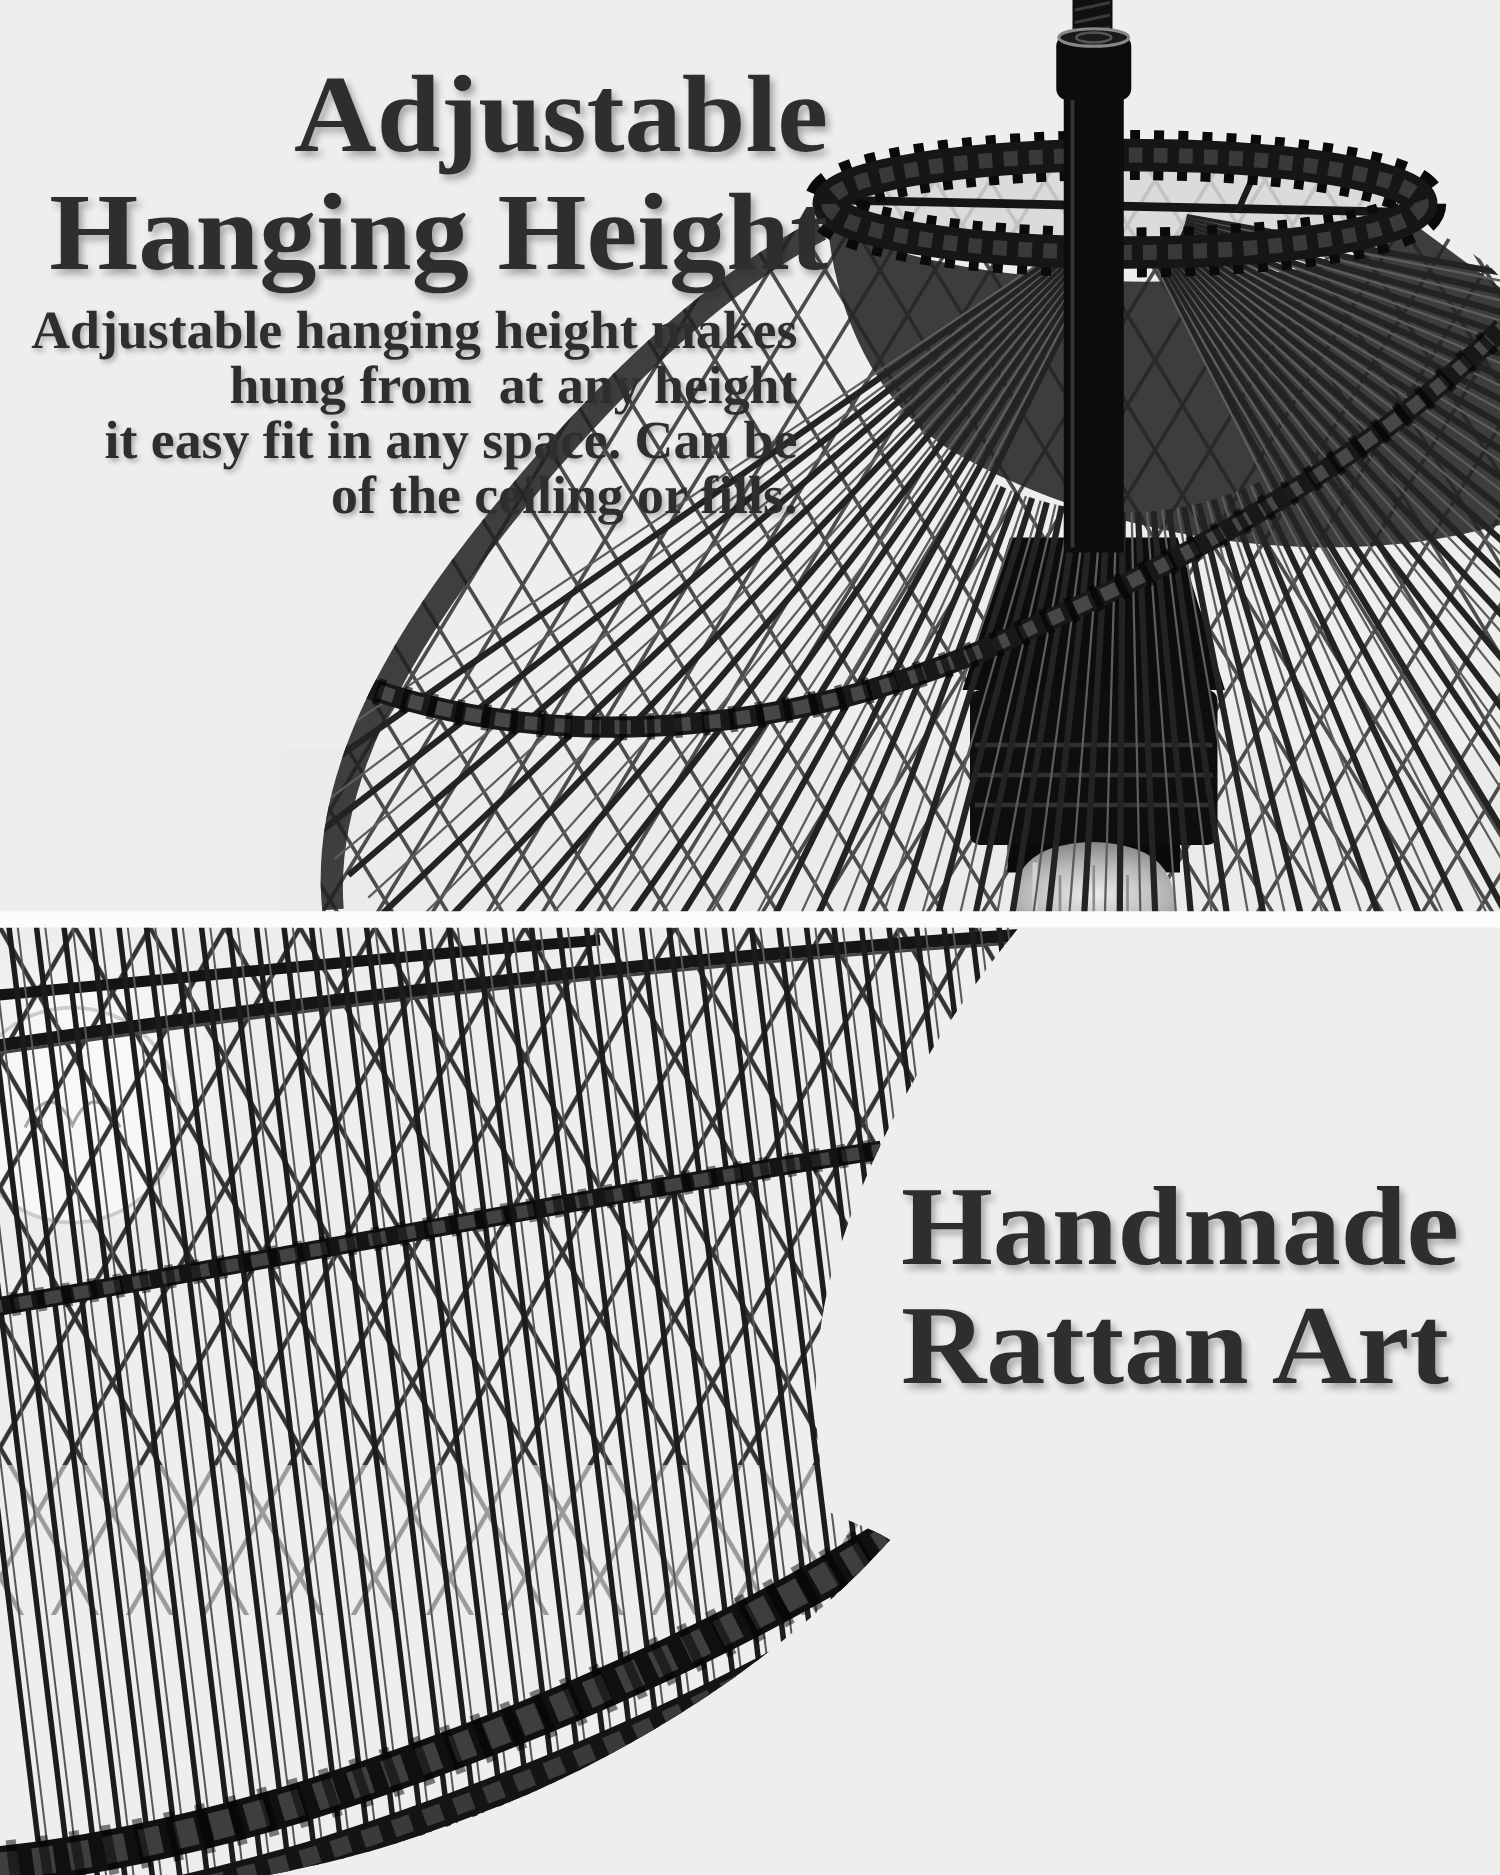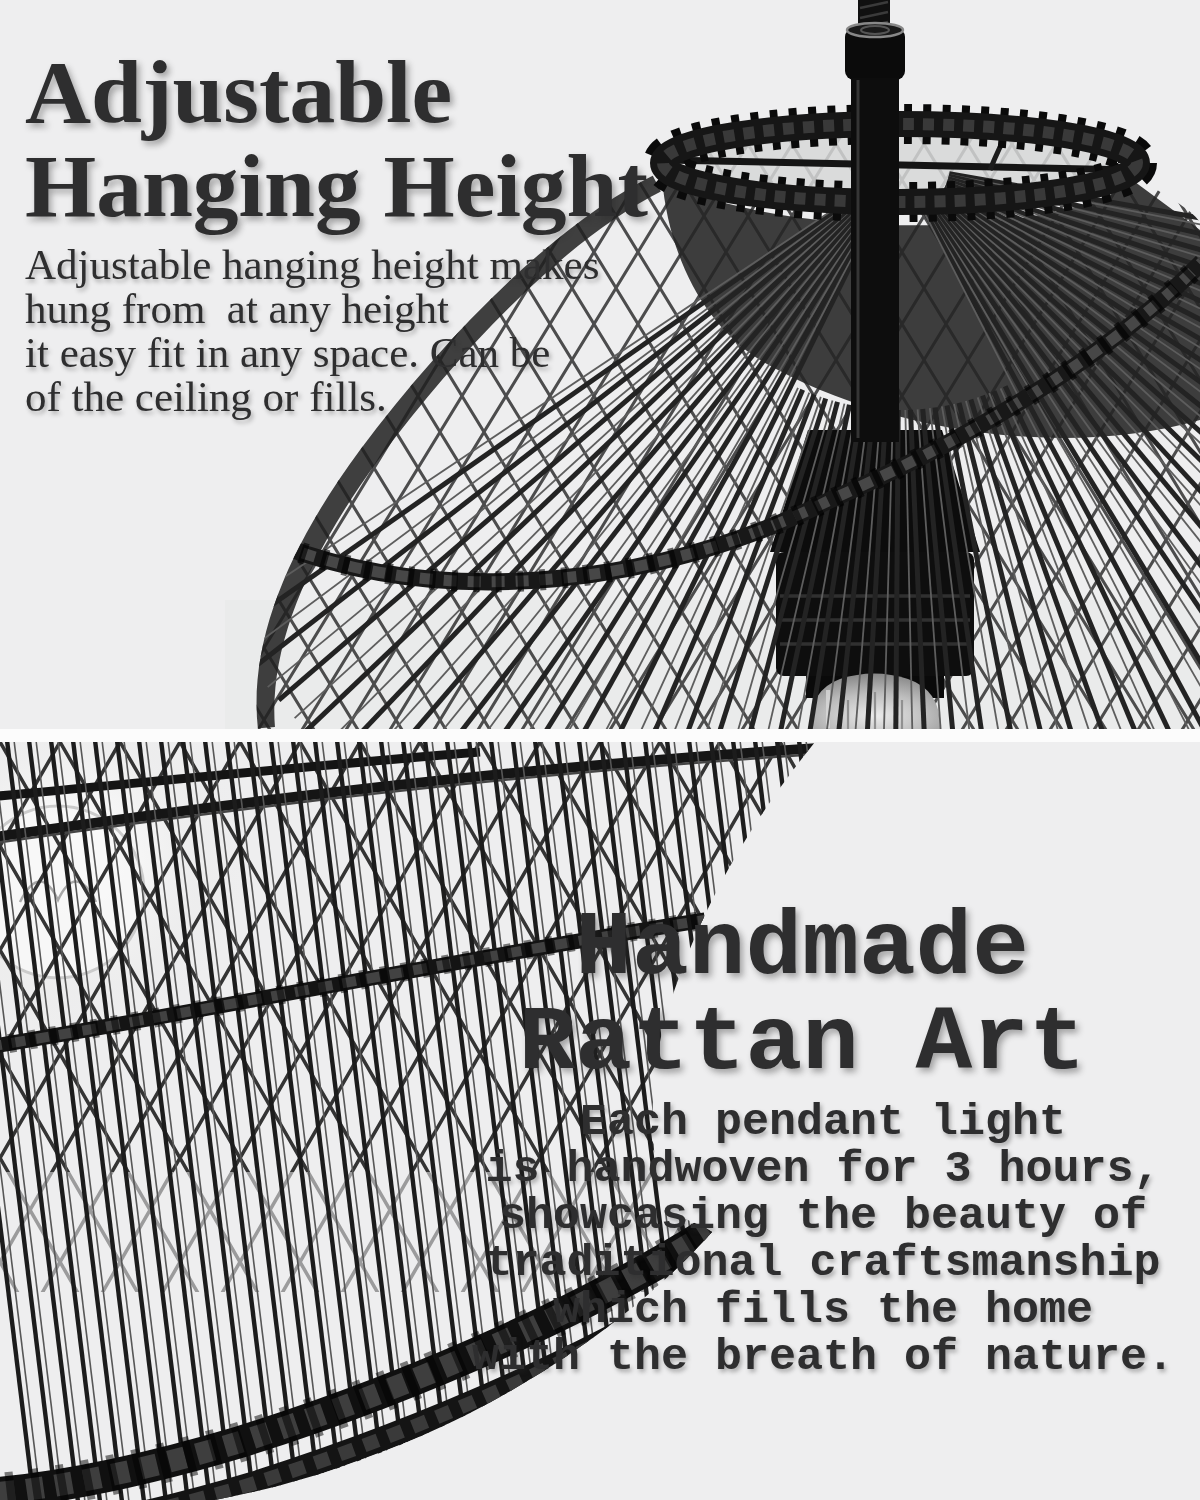--- a/index.html
+++ b/index.html
@@ -6,29 +6,29 @@
   body{
     width:1200px;height:1500px;position:relative;overflow:hidden;
     background:#eeeeef;
     font-family:"Liberation Serif","DejaVu Serif",serif;
   }
   .photo-svg{position:absolute;left:0;display:block;}
   #top-photo{top:0;}
   #bottom-photo{top:742px;}
   .divider{position:absolute;left:0;top:729px;width:1200px;height:13px;background:#fcfcfc;}
   .text-block{position:absolute;z-index:5;color:#2e2e2f;}
-  .tb-top{left:25px;top:46px;text-align:left;}
-  .tb-bottom{right:26px;top:902px;text-align:center;font-family:Liberation Mono, monospace;}
+  .tb-top{left:25px;top:46px;text-align:right;}
+  .tb-bottom{right:26px;top:934px;text-align:left;}
   .head1{font-size:88px;line-height:94px;font-weight:bold;margin:0;
          text-shadow:3px 4px 6px rgba(40,40,40,.38);}
   .head1 .hline{display:block;transform:scaleX(1.04);transform-origin:0 50%;white-space:pre;}
   .head2{font-size:90px;line-height:95px;font-weight:bold;margin:0 7px 0 0;
          text-shadow:3px 4px 6px rgba(40,40,40,.38);}
   .head2 .hline{display:block;transform:scaleX(1.05);transform-origin:100% 50%;white-space:pre;}
-  .body1{font-size:43px;line-height:44px;font-weight:normal;margin:9px 0 0 0;
+  .body1{font-size:43px;line-height:44px;font-weight:bold;margin:9px 0 0 0;
          text-shadow:2px 3px 4px rgba(40,40,40,.34);}
   .body2{font-size:45px;line-height:47px;font-weight:bold;margin:7px 0 0 0;
          text-shadow:2px 3px 4px rgba(40,40,40,.34);}
   .bline{display:block;white-space:pre;}
 </style>
 </head>
 <body style="background: rgb(238, 238, 239);">
 
 <svg id="top-photo" class="photo-svg" width="1200" height="730" viewBox="0 0 1200 730">
   <defs>
@@ -354,21 +354,13 @@
     <span class="bline">it easy fit in any space. Can be</span>
     <span class="bline">of the ceiling or fills.</span>
   </p>
 </div>
 
 <div class="text-block tb-bottom" style="color: rgb(46, 46, 47);">
   <h2 class="head2">
     <span class="hline">Handmade</span>
     <span class="hline">Rattan Art</span>
   </h2>
-  <p class="body2">
-    <span class="bline">Each pendant light</span>
-    <span class="bline">is handwoven for 3 hours,</span>
-    <span class="bline">showcasing the beauty of</span>
-    <span class="bline">traditional craftsmanship</span>
-    <span class="bline">which fills the home</span>
-    <span class="bline">with the breath of nature.</span>
-  </p>
 </div>
 
 </body></html>

